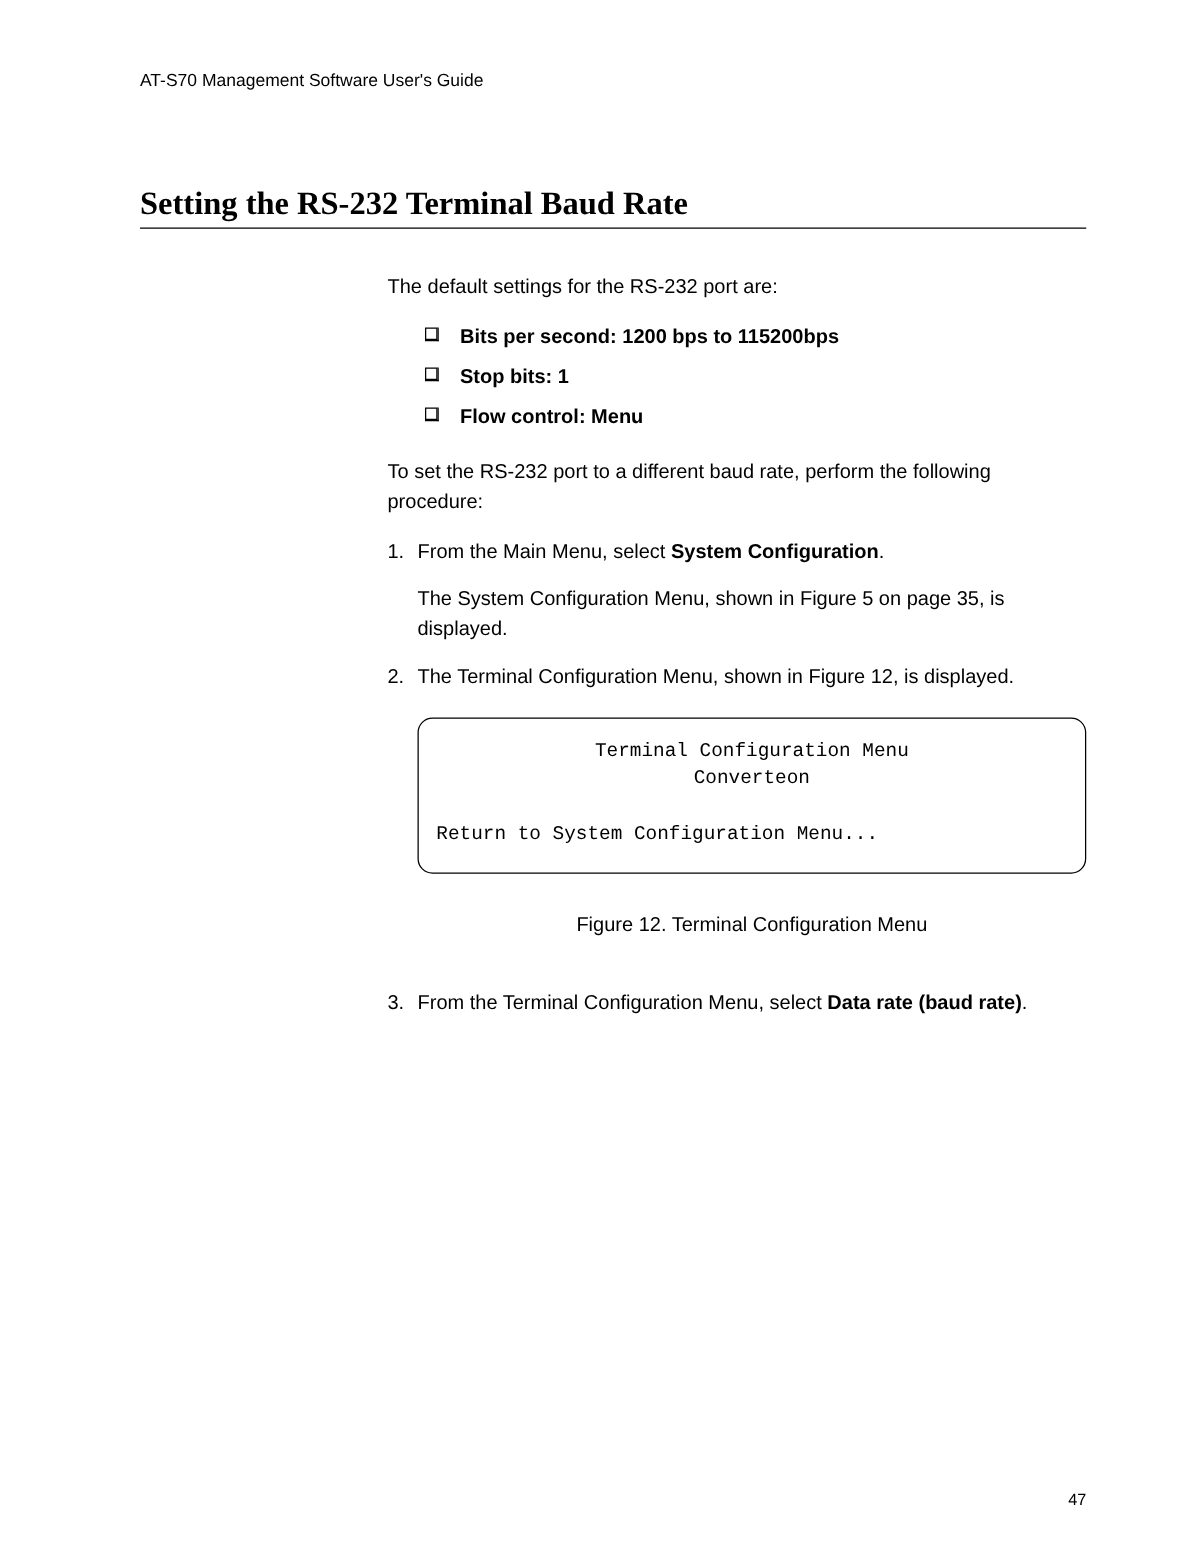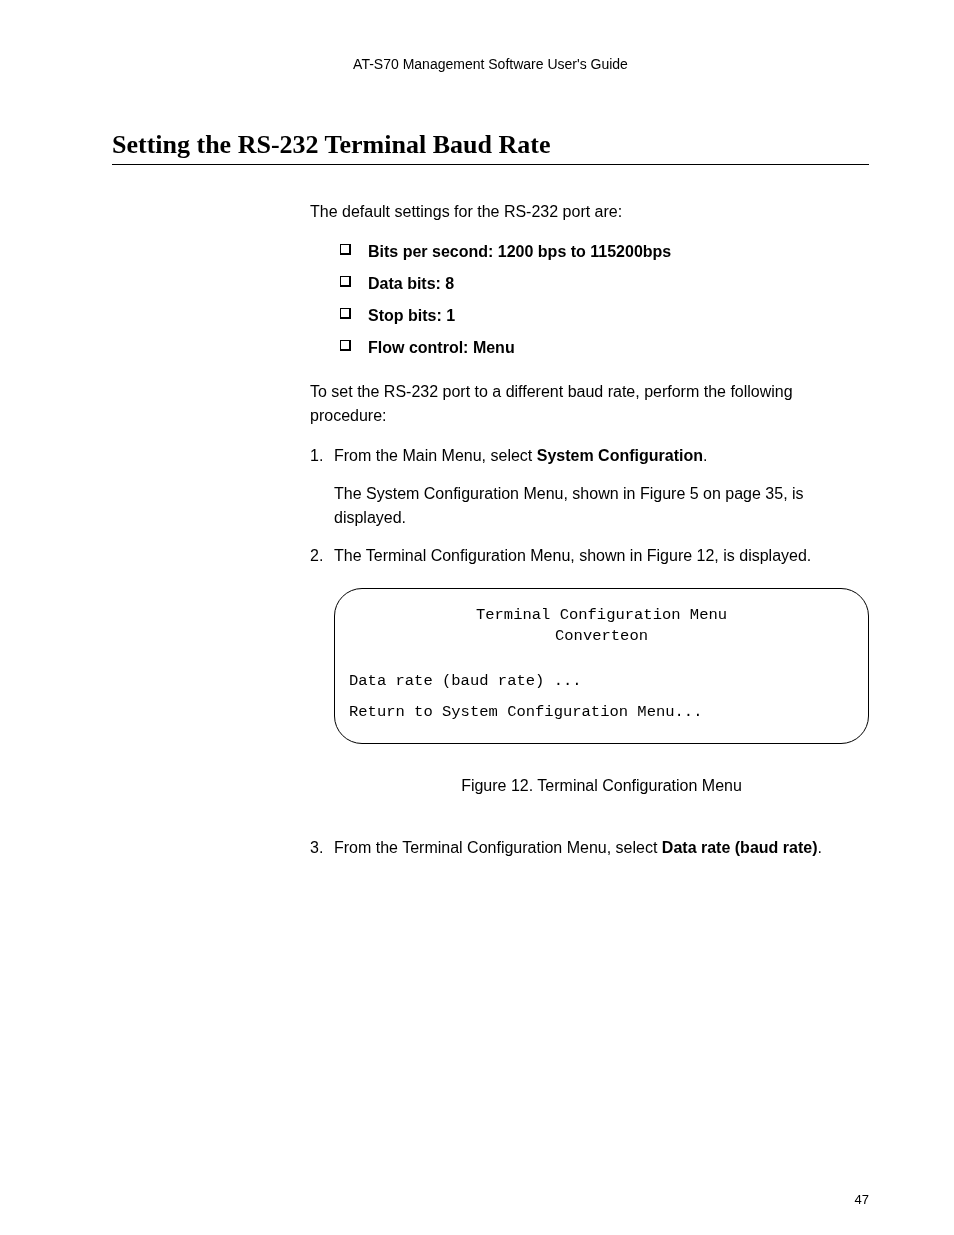--- a/index.html
+++ b/index.html
@@ -10,24 +10,24 @@
     body {
       width: 954px;
       height: 1235px;
       background: #fff;
       font-family: Arial, Helvetica, sans-serif;
       color: #000;
       position: relative;
       padding: 56px 85px 40px 112px;
     }
     .header-text {
-      text-align: center;
+      text-align: left;
       font-size: 14px;
       font-family: Arial, sans-serif;
-      margin-bottom: 58px;
+      margin-bottom: 76px;
     }
     .section-title {
       font-family: "Times New Roman", Times, serif;
       font-size: 26px;
       font-weight: bold;
       margin-bottom: 4px;
     }
     .title-rule {
       border: none;
       border-top: 1px solid #000;
@@ -93,21 +93,21 @@
     }
     .bold {
       font-weight: bold;
     }
     .figure-wrap {
       margin-top: 20px;
       margin-bottom: 20px;
     }
     .menu-box {
       border: 1px solid #000;
-      border-radius: 28px;
+      border-radius: 12px;
       padding: 16px 14px 20px 14px;
       font-family: "Courier New", Courier, monospace;
       font-size: 15.5px;
       line-height: 1.35;
     }
     .menu-center {
       text-align: center;
     }
     .menu-body {
       margin-top: 24px;
@@ -132,21 +132,20 @@
 
 <h1 class="section-title">Setting the RS-232 Terminal Baud Rate</h1>
 <hr class="title-rule">
 
 <div class="content">
 
   <p>The default settings for the RS-232 port are:</p>
 
   <ul class="bullet-list">
     <li><span class="bullet-marker"></span><span>Bits per second: 1200 bps to 115200bps</span></li>
-    <li><span class="bullet-marker"></span><span>Data bits: 8</span></li>
     <li><span class="bullet-marker"></span><span>Stop bits: 1</span></li>
     <li><span class="bullet-marker"></span><span>Flow control: Menu</span></li>
   </ul>
 
   <p>To set the RS-232 port to a different baud rate, perform the following procedure:</p>
 
   <ol class="num-list">
 
     <li>
       <span class="num">1.</span>
@@ -159,21 +158,20 @@
     <li>
       <span class="num">2.</span>
       <div class="num-body">
         <p>The Terminal Configuration Menu, shown in Figure 12, is displayed.</p>
 
         <div class="figure-wrap">
           <div class="menu-box">
             <div class="menu-center">Terminal Configuration Menu</div>
             <div class="menu-center">Converteon</div>
             <div class="menu-body">
-              <div>Data rate (baud rate) ...</div>
               <div style="margin-top:10px;">Return to System Configuration Menu...</div>
             </div>
           </div>
           <div class="figure-caption">Figure 12. Terminal Configuration Menu</div>
         </div>
       </div>
     </li>
 
     <li>
       <span class="num">3.</span>

